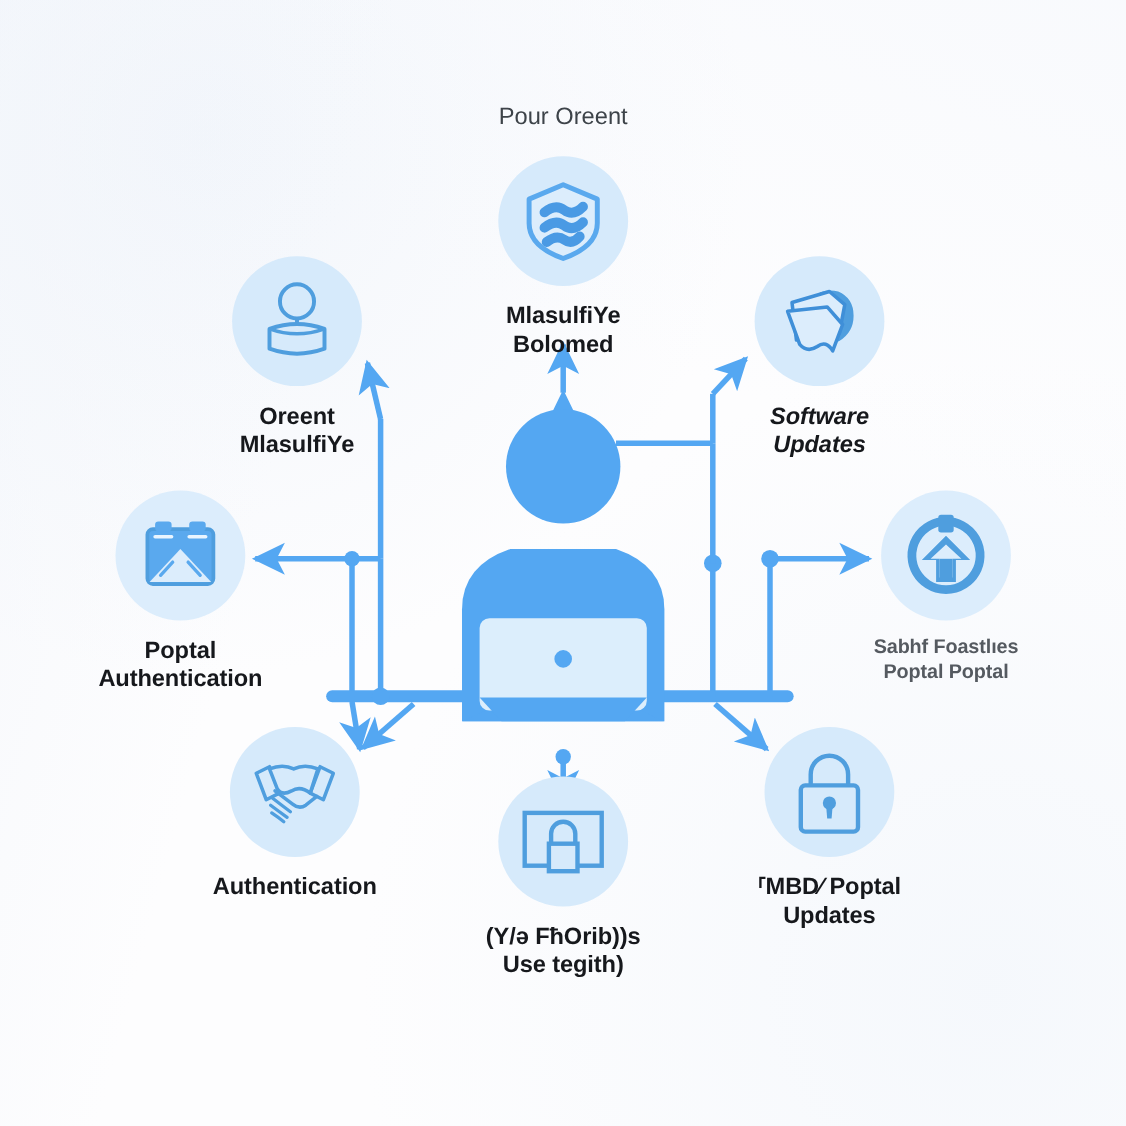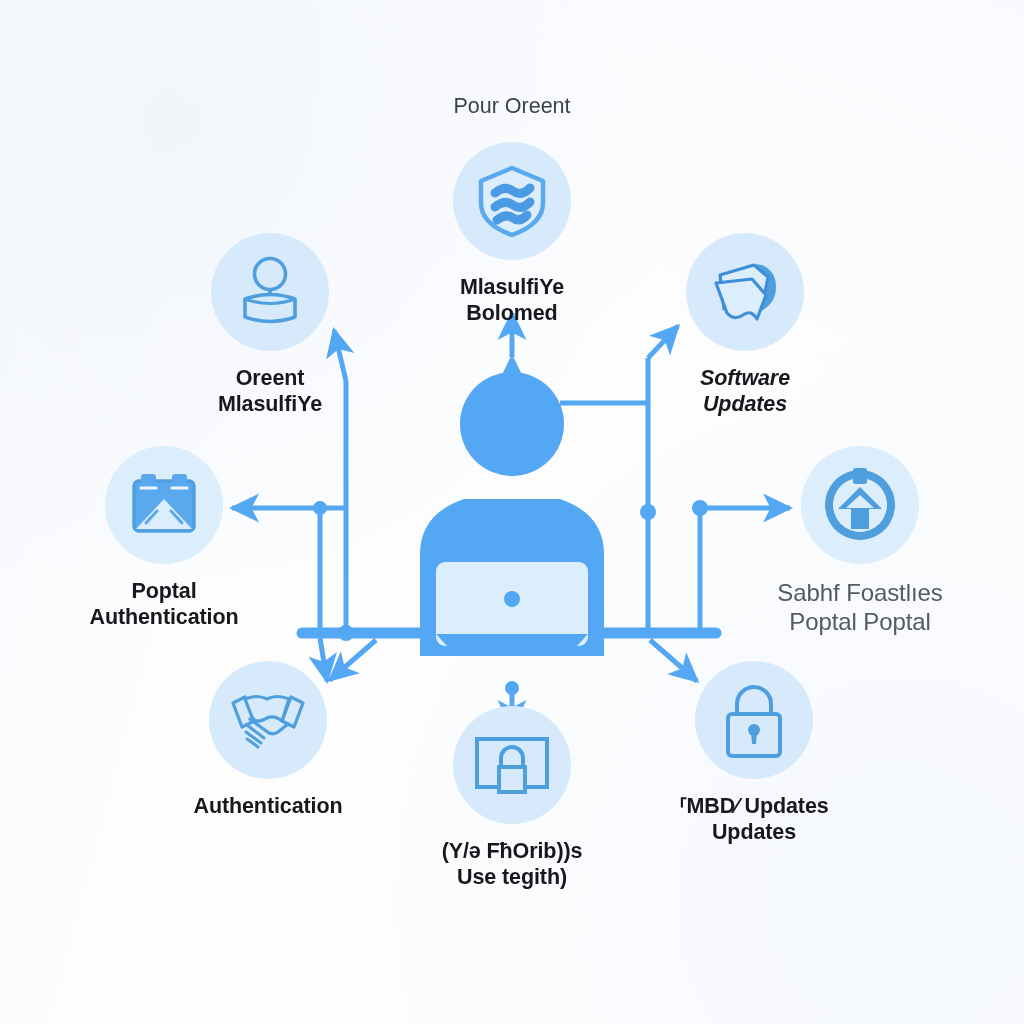--- a/index.html
+++ b/index.html
@@ -49,23 +49,23 @@
   }
   .node .caption {
     margin-top: 14px;
     font-size: 21.5px;
     font-weight: bold;
     line-height: 1.22;
     color: #16181c;
     letter-spacing: -0.1px;
   }
   .node .caption.soft {
-    font-weight: normal;
+    font-weight: bold;
     color: #555a60;
-    font-size: 24px;
+    font-size: 18px;
   }
   #title {
     position: absolute;
     left: 0;
     top: 94px;
     width: 1024px;
     text-align: center;
     font-size: 21.5px;
     color: #3d4349;
   }
@@ -269,18 +269,18 @@
   <div class="node" style="left:634px; top:661px;">
     <div class="disc">
       <svg width="72" height="80" viewBox="0 0 72 80">
         <path d="M19 36 L19 24 a17 17 0 0 1 34 0 L53 36" fill="none" stroke="#4f9ede" stroke-width="4"></path>
         <rect x="10" y="34" width="52" height="42" rx="4" fill="#d6eafb" stroke="#4f9ede" stroke-width="4"></rect>
         <circle cx="36" cy="50" r="6" fill="#4f9ede"></circle>
         <path d="M33 52 L39 52 L38 64 L34 64 Z" fill="#4f9ede"></path>
       </svg>
     </div>
     <div class="caption">
-      <div>⸢MBD⁄ Updates</div>
+      <div>⸢MBD⁄ Poptal</div>
       <div>Updates</div>
     </div>
   </div>
 
 </div>
 
 </body></html>

